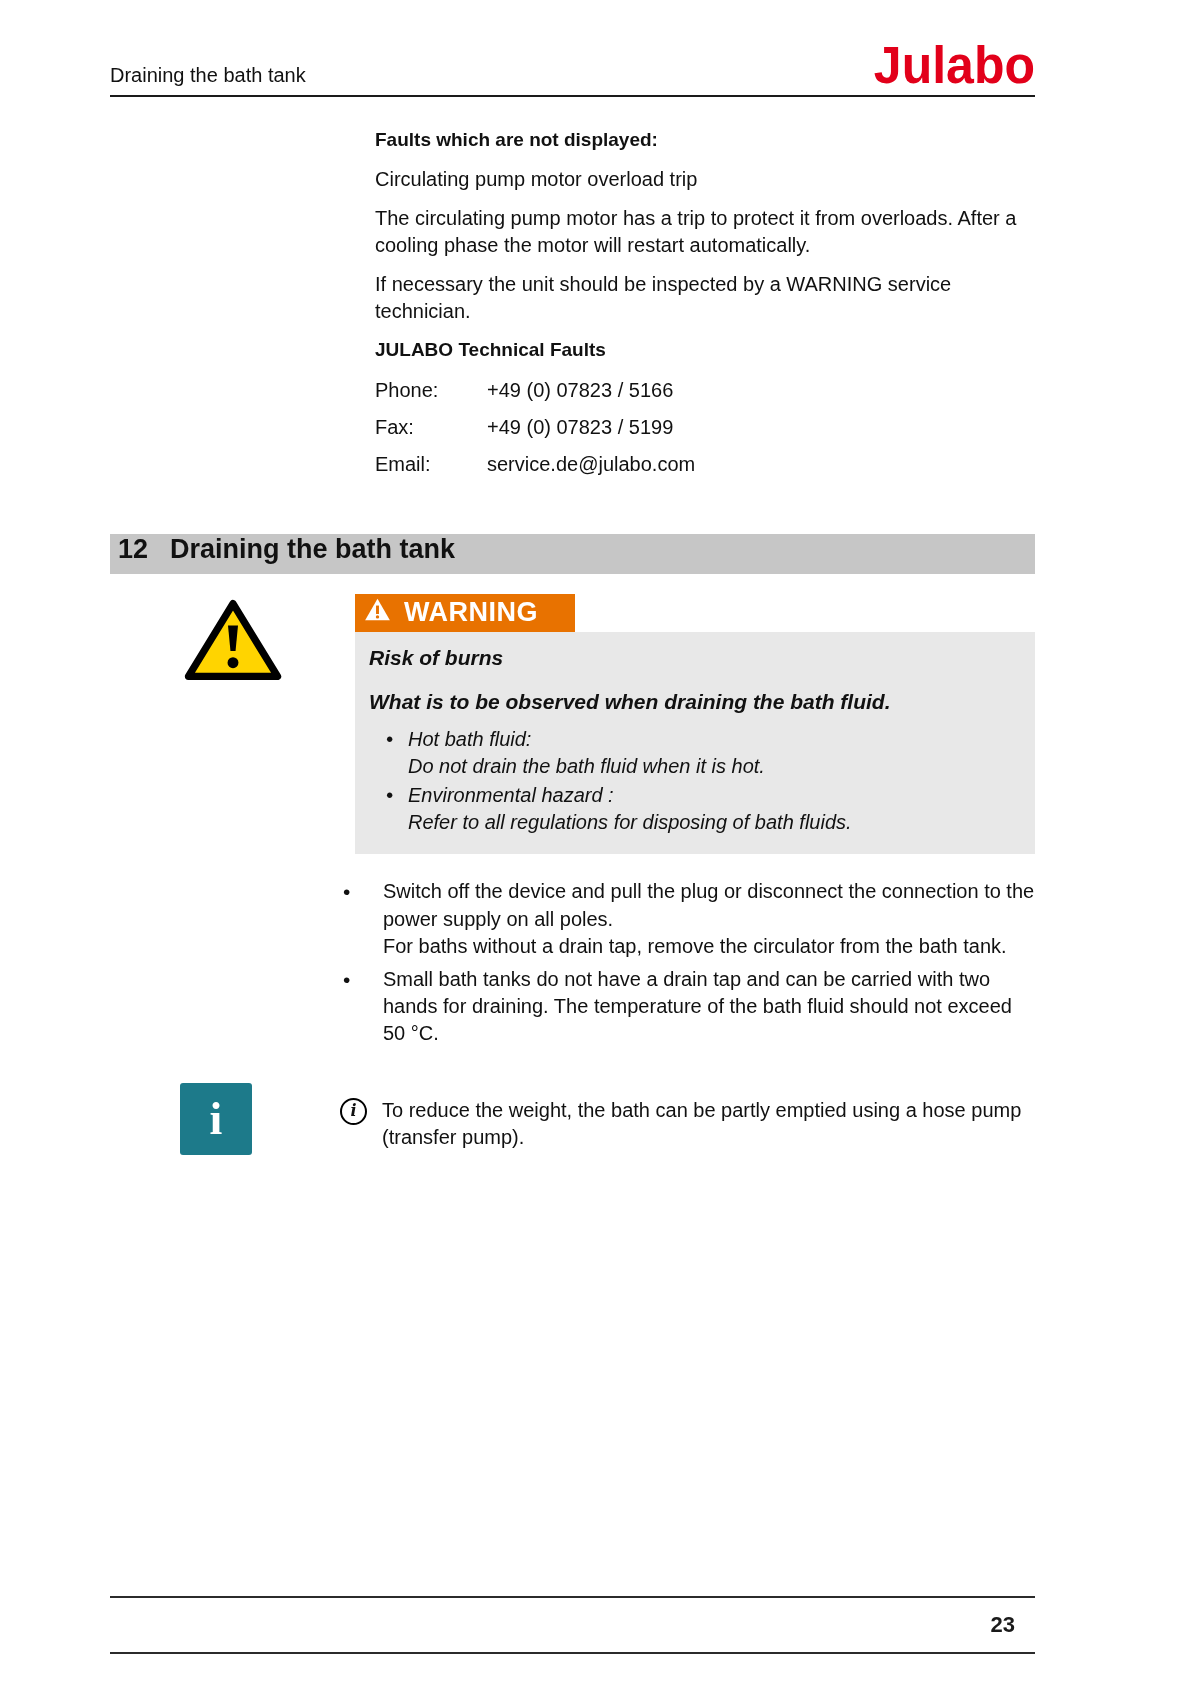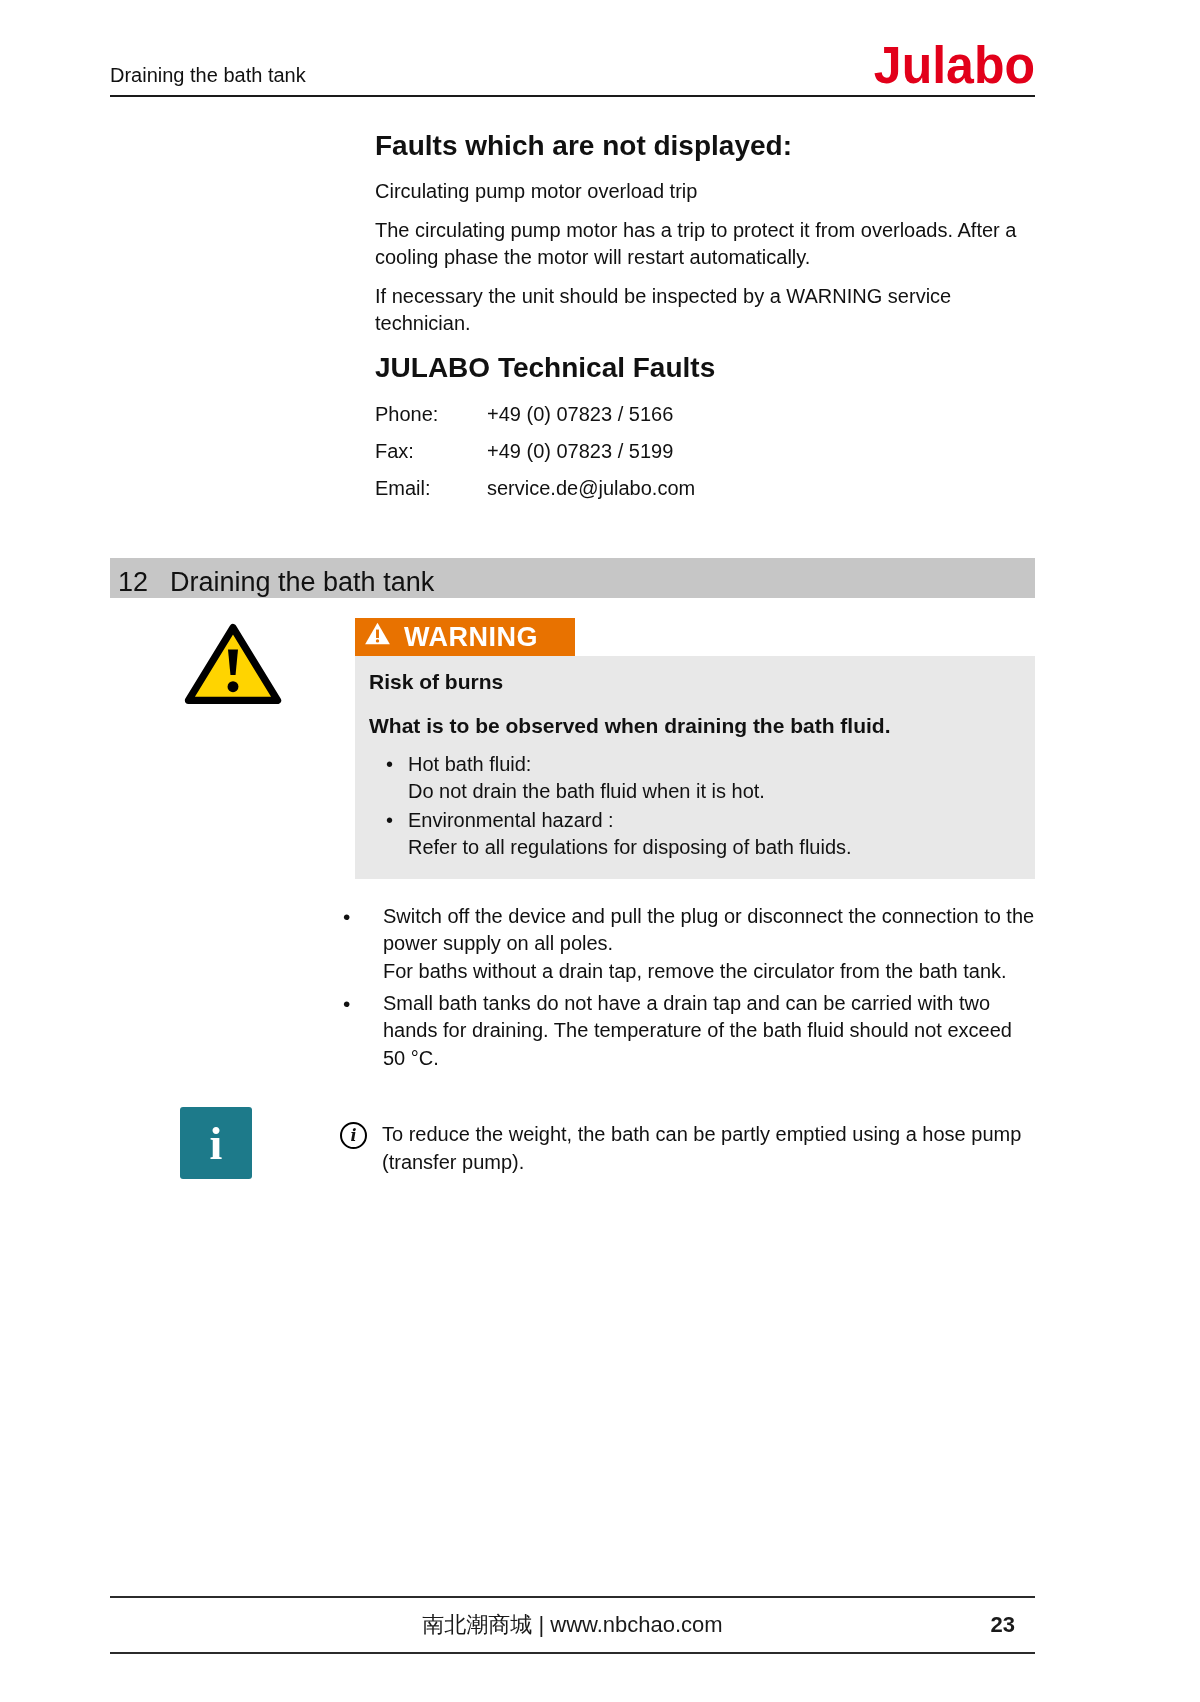--- a/index.html
+++ b/index.html
@@ -39,34 +39,34 @@
     transform: scaleY(1.05);
   }
 
   
   .faults {
     margin-left: 265px;
     margin-top: 30px;
     font-size: 20px;
     line-height: 1.35;
   }
-  .faults .h-bold { font-size: 28px; font-weight: bold; margin-bottom: 14px; }
+  .faults .h-bold { font-size: 19px; font-weight: bold; margin-bottom: 14px; }
   .faults p { margin-bottom: 12px; }
   .contact-row { display: flex; margin-bottom: 10px; }
   .contact-label { width: 112px; flex: 0 0 auto; }
 
   
   .section-bar {
     margin-top: 46px;
     background: var(--section-bar, #c6c6c6);
     height: 40px;
     display: flex;
-    align-items: flex-end;
+    align-items: flex-start;
     font-size: 27px;
-    font-weight: normal;
+    font-weight: bold;
     padding-left: 8px;
     color: #111;
   }
   .section-number { width: 52px; flex: 0 0 auto; }
 
   
   .warning-row { display: flex; margin-top: 20px; }
   .warning-icon-col {
     width: 245px;
     flex: 0 0 auto;
@@ -87,20 +87,21 @@
     padding-left: 9px;
     font-weight: bold;
     font-size: 27px;
     letter-spacing: 0.5px;
   }
   .warning-box {
     background: var(--warning-box, #e8e8e8);
     padding: 12px 16px 16px 14px;
     font-size: 20px;
     line-height: 1.35;
+    font-style: italic;
   }
   .warning-box .wb-bold { font-weight: bold; font-size: 21px; }
   .warning-box .risk { margin-bottom: 16px; }
   .warning-list { margin-top: 10px; }
   .w-item { display: flex; margin-bottom: 2px; }
   .w-bullet { width: 39px; flex: 0 0 auto; padding-left: 17px; }
   .w-text { flex: 1; white-space: pre-line; }
 
   
   .emptying {
@@ -269,19 +270,18 @@
     </div>
     <div class="info-text-row">
       <div class="circle-i">i</div>
       <div class="note-text">To reduce the weight, the bath can be partly emptied using a hose pump (transfer pump).</div>
     </div>
   </div>
 
   <div class="footer">
     <div class="footer-line"></div>
     <div class="footer-content">
-      <div>南北潮商城 | www.nbchao.com</div>
       <div class="footer-page">23</div>
     </div>
     <div class="footer-line"></div>
   </div>
 
 </div>
 
 </body></html>

